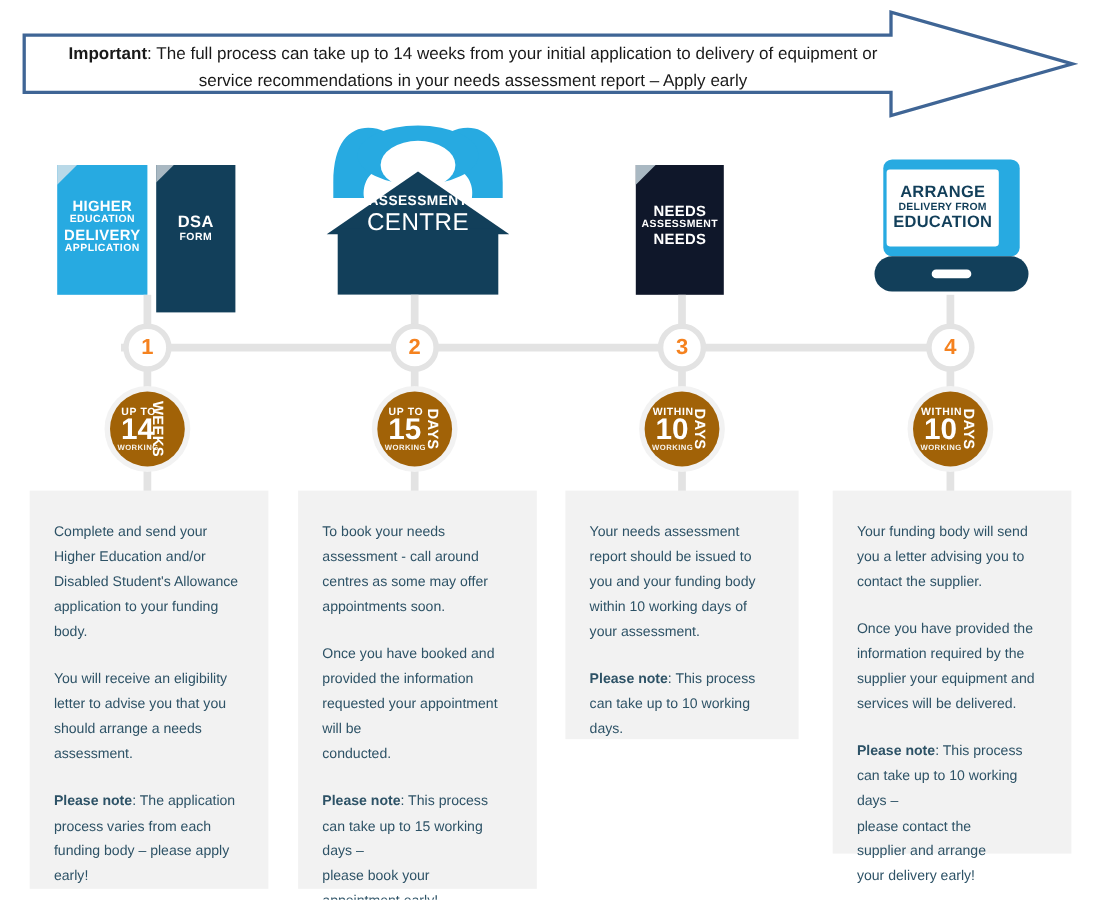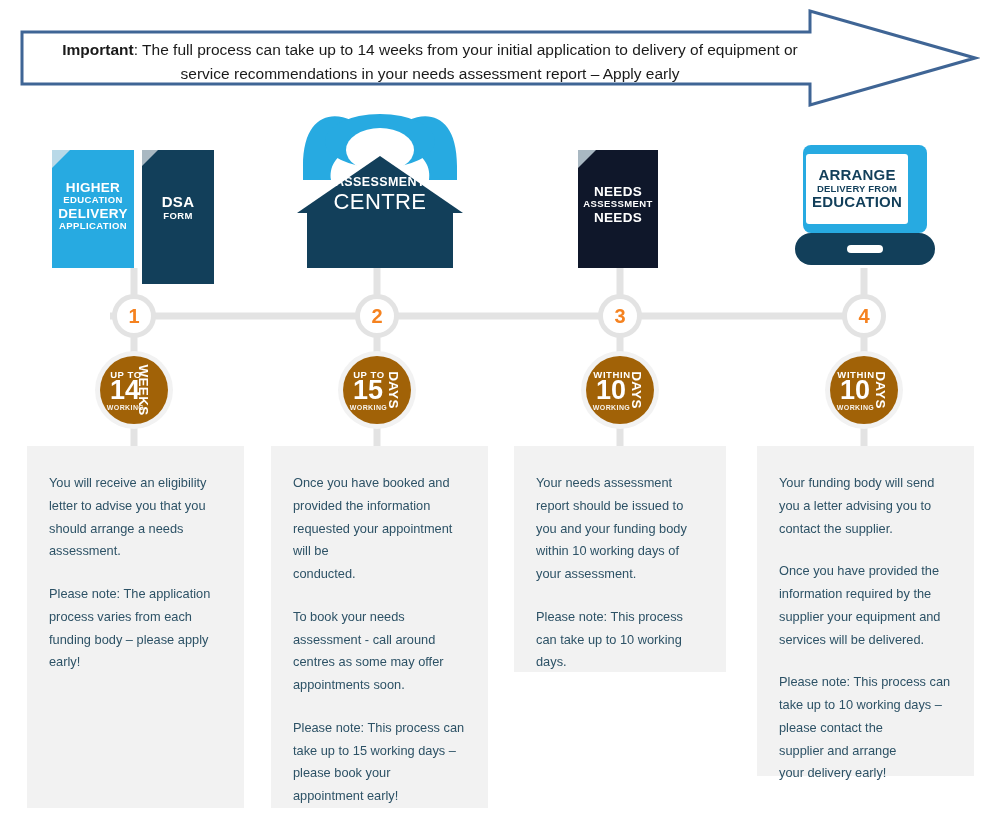--- a/index.html
+++ b/index.html
@@ -159,21 +159,21 @@
     position: absolute;
     background: #f2f2f2;
     box-sizing: border-box;
     padding: 26px 22px 18px 22px;
     font-size: 12.8px;
     line-height: 1.78;
     color: #2d5266;
   }
   .panel p { margin: 0 0 20px 0; }
   .panel p:last-child { margin-bottom: 0; }
-  .panel b { font-weight: normal; }
+  .panel b { font-weight: bold; }
 </style>
 </head>
 <body>
 
 <div id="stage">
 
   <div id="banner">
     <svg width="960" height="105" viewBox="0 0 960 105">
       <polygon points="2,24 790,24 790,3 955,50 790,97 790,76 2,76" fill="#ffffff" stroke="#3f6595" stroke-width="3" stroke-linejoin="miter"></polygon>
     </svg>
@@ -296,27 +296,28 @@
 
   <div class="badge-halo" style="left:825px; top:351px;"></div>
   <div class="badge" style="left:830px; top:356px;">
     <span class="b-top">WITHIN</span>
     <span class="b-num">10</span>
     <span class="b-working">WORKING</span>
     <span class="b-unit">DAYS</span>
   </div>
 
   <div class="panel" style="left:27px;  top:446px; width:217px; height:362px;">
+      <p>Complete and send your Higher Education and/or Disabled Student's Allowance application to your funding body.</p>
       <p>You will receive an eligibility letter to advise you that you should arrange a needs assessment.</p>
       <p><b>Please note</b>: The application process varies from each funding body – please apply early!</p>
     </div>
 
   <div class="panel" style="left:271px; top:446px; width:217px; height:362px;">
+      <p>To book your needs assessment - call around centres as some may offer appointments soon.</p>
       <p>Once you have booked and provided the information requested your appointment will be<br>conducted.</p>
-      <p>To book your needs assessment - call around centres as some may offer appointments soon.</p>
       <p><b>Please note</b>: This process can take up to 15 working days –<br>please book your<br>appointment early!</p>
     </div>
 
   <div class="panel" style="left:514px; top:446px; width:212px; height:226px;">
       <p>Your needs assessment report should be issued to you and your funding body within 10 working days of your assessment.</p>
       <p><b>Please note</b>: This process can take up to 10 working days.</p>
     </div>
 
   <div class="panel" style="left:757px; top:446px; width:217px; height:330px;">
       <p>Your funding body will send you a letter advising you to contact the supplier.</p>

